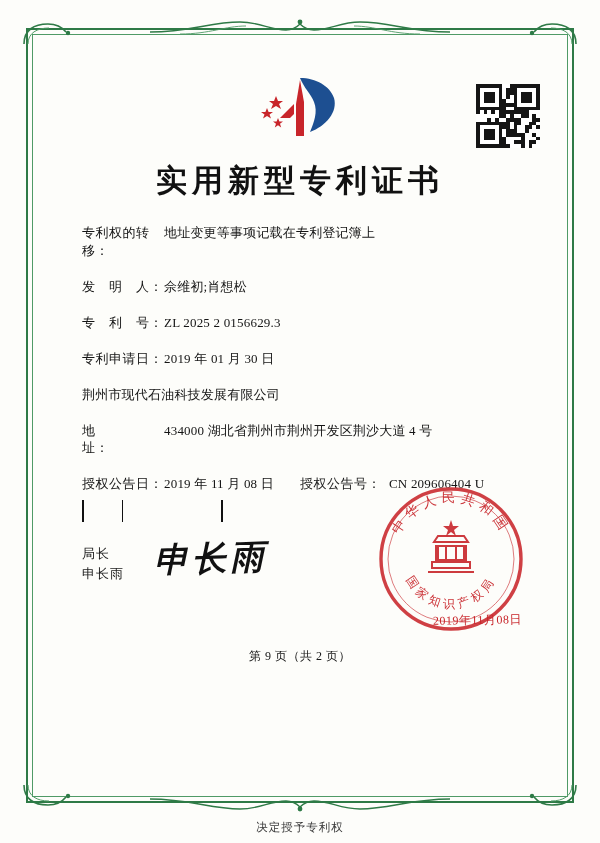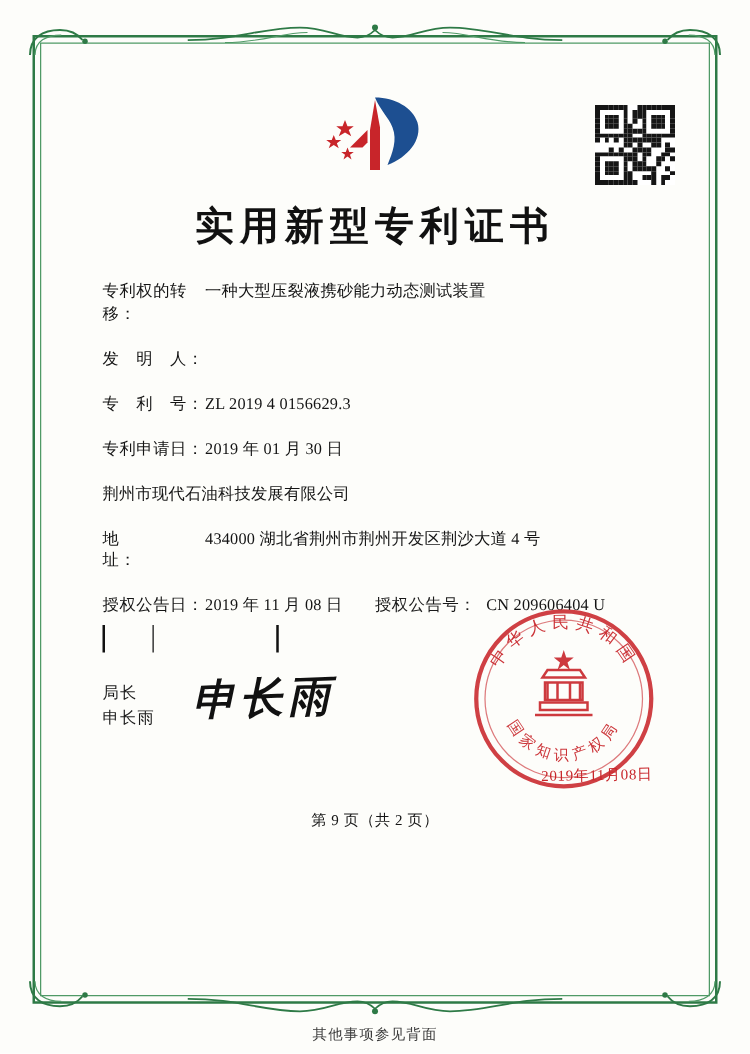--- a/index.html
+++ b/index.html
@@ -603,28 +603,29 @@
       <polygon points="22,22 24,27 29,27 25,30 27,35 22,32 17,35 19,30 15,27 20,27" fill="#c8252a"></polygon>
       <polygon points="13,34 14.6,38 19,38 15.5,40.5 17,44.5 13,42 9,44.5 10.5,40.5 7,38 11.4,38" fill="#c8252a"></polygon>
       <polygon points="24,44 25.4,47.5 29,47.5 26,49.8 27.2,53.5 24,51.2 20.8,53.5 22,49.8 19,47.5 22.6,47.5" fill="#c8252a"></polygon>
     </svg>
 
     <div class="main-title">实用新型专利证书</div>
 
     <div class="fields">
       <div class="field-row">
         <span class="field-label">专利权的转移：</span>
-        <span class="field-value">一种大型压裂液携砂能力动态测试装置</span>
+        <span class="field-value">地址变更等事项记载在专利登记簿上</span>
       </div>
       <div class="field-row">
         <span class="field-label">发　明　人：</span>
+        <span class="field-value">佘维初;肖想松</span>
       </div>
       <div class="field-row">
         <span class="field-label">专　利　号：</span>
-        <span class="field-value">ZL 2019 4 0156629.3</span>
+        <span class="field-value">ZL 2025 2 0156629.3</span>
       </div>
       <div class="field-row">
         <span class="field-label">专利申请日：</span>
         <span class="field-value">2019 年 01 月 30 日</span>
       </div>
       <div class="field-row">
         <span class="field-value">荆州市现代石油科技发展有限公司</span>
       </div>
       <div class="field-row">
         <span class="field-label">地　　　　址：</span>
@@ -730,14 +731,14 @@
         <path d="M58 58 L92 58 L88 52 L62 52 Z"></path>
       </g>
       <polygon points="75,36 77,42 83,42 78,46 80,52 75,48 70,52 72,46 67,42 73,42" fill="#c8252a" opacity="0.9"></polygon>
     </svg>
 
     <div class="seal-date">2019年11月08日</div>
 
     <div class="page-no">第 9 页（共 2 页）</div>
   </div>
 
-  <div class="footnote">其他事项参见背面</div>
+  <div class="footnote">决定授予专利权</div>
 </div>
 
 </body></html>

